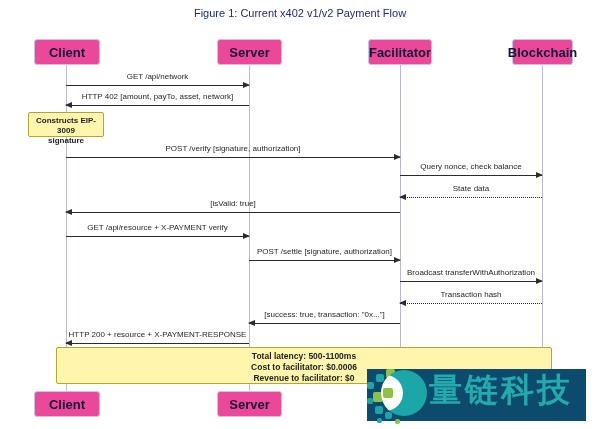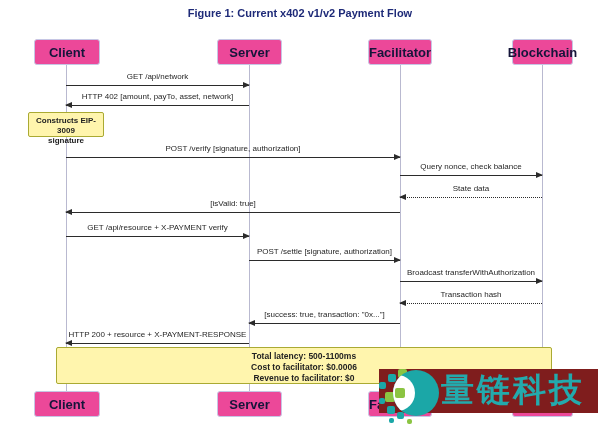--- a/index.html
+++ b/index.html
@@ -2,21 +2,21 @@
 <html><head>
 <meta charset="utf-8">
 <style>
   html,body { margin:0; padding:0; background:#ffffff; }
   .canvas {
     position:relative; width:600px; height:429px; background:#ffffff;
     font-family:"Liberation Sans", sans-serif; overflow:hidden;
   }
   .diagram-title {
     position:absolute; top:7px; left:0; width:600px; text-align:center;
-    font-size:11px; font-weight:bold; color:#1e2a78;
+    font-size:11px; font-weight:normal; color:#1e2a78;
   }
   .actor-box {
     position:absolute; height:26px; background:#ec4899;
     border:1px solid #c6c6e4; border-radius:3px; box-sizing:border-box;
     display:flex; align-items:center; justify-content:center;
     font-size:13px; font-weight:600; color:#15153a;
   }
   .lifeline {
     position:absolute; top:65px; height:326px; width:1px; background:#b9b9d0;
   }
@@ -43,22 +43,22 @@
   .note {
     position:absolute; background:#fff5ad; border:1px solid #aaaa33;
     border-radius:2px; box-sizing:border-box; text-align:center;
     font-size:8px; font-weight:600; color:#222222; line-height:10px;
   }
   .note-client { left:28px; top:112px; width:76px; height:25px; padding-top:3px; }
   .note-summary { left:56px; top:347px; width:496px; height:37px; padding-top:3px;
     font-size:8.5px; line-height:11px; }
   
   .watermark {
-    position:absolute; left:379px; top:369px; width:219px; height:44px;
-    background:#7f1d1d;
+    position:absolute; left:367px; top:369px; width:219px; height:52px;
+    background:#0c4a6e;
   }
   .wm-logo { position:absolute; left:0; top:0; width:64px; height:60px; }
   .wm-sq { position:absolute; border-radius:2px; }
   .wm-crescent {
     position:absolute; left:14px; top:1px; width:46px; height:46px;
     border-radius:50%; background:#1ba7a7; overflow:hidden;
   }
   .wm-crescent::after {
     content:""; position:absolute; left:-14px; top:5px; width:36px; height:36px;
     border-radius:50%; background:#ffffff;

